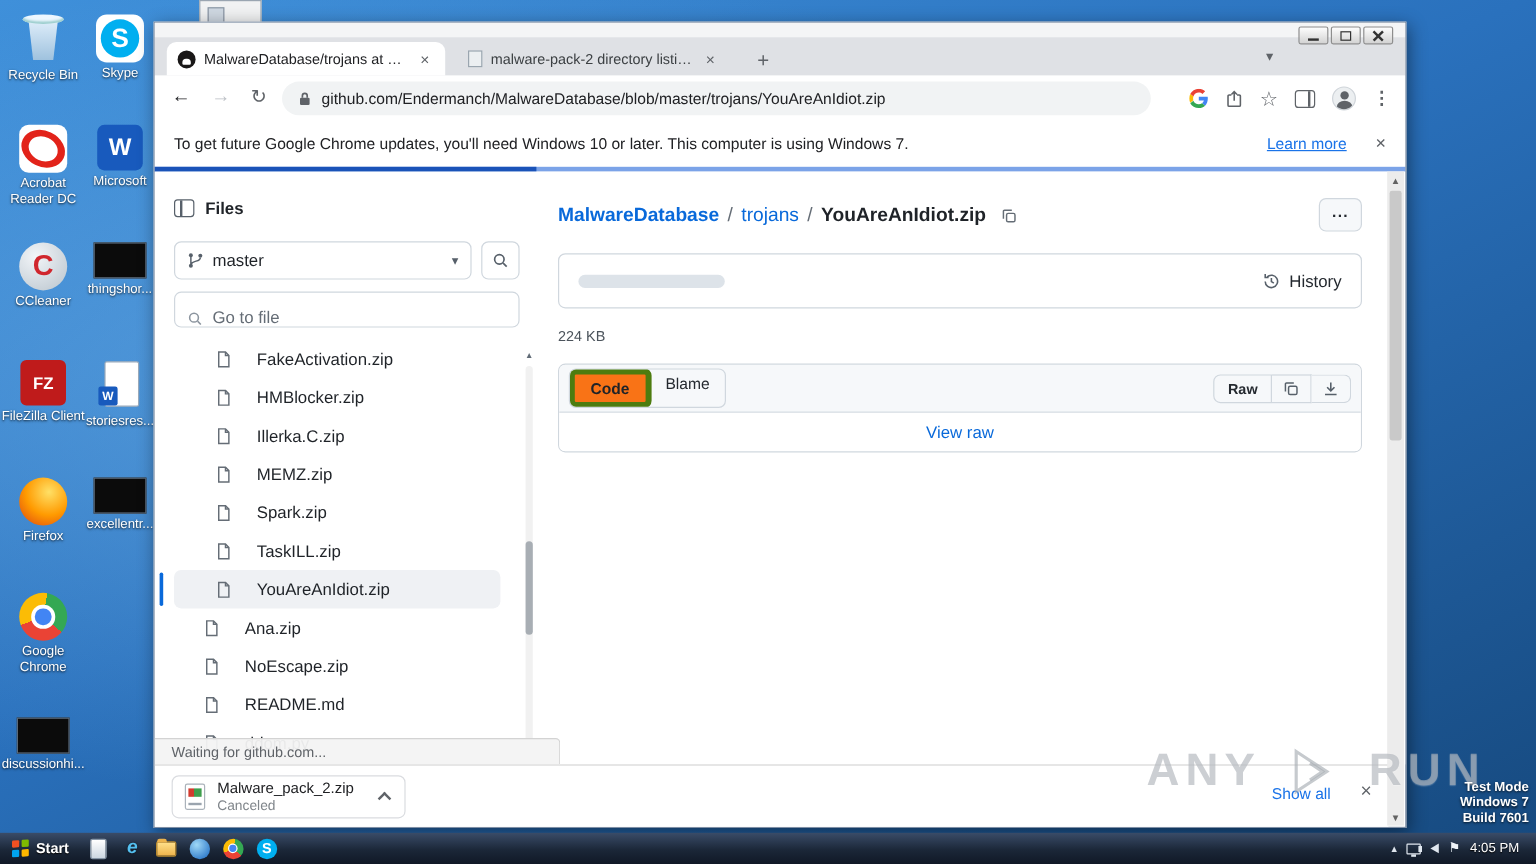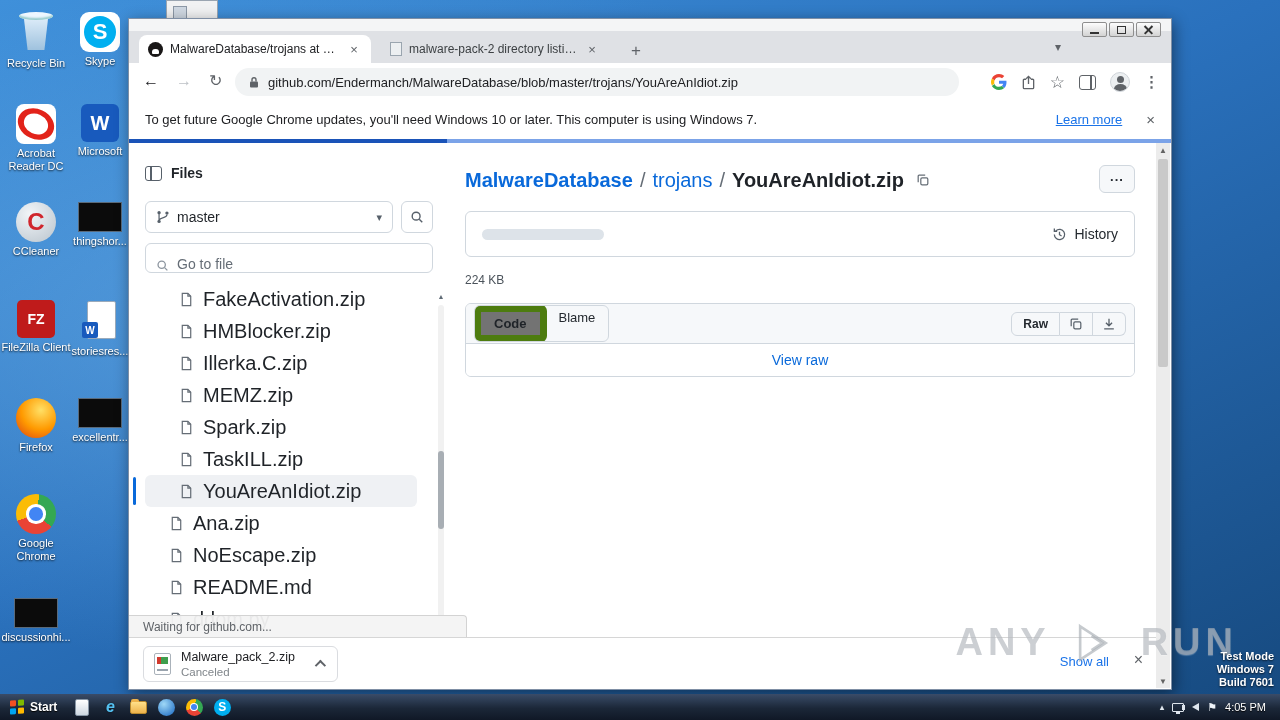--- a/index.html
+++ b/index.html
@@ -100,46 +100,46 @@
   .sb{position:absolute;left:16px;top:0;width:288px;bottom:0;color:#1f2328}
   .sb-files{margin-top:18px;height:24px;display:flex;align-items:center;gap:9px;font-size:14px;font-weight:bold}
   .panel-ico{width:17px;height:15px;border:1.6px solid #57606a;border-radius:3px;position:relative}
   .panel-ico::before{content:"";position:absolute;left:4px;top:0;bottom:0;width:1.6px;background:#57606a}
   .branch-row{margin-top:16px;display:flex;gap:8px}
   .branch-btn{width:248px;height:32px;border:1px solid #d0d7de;border-radius:6px;display:flex;align-items:center;gap:7px;padding:0 10px;font-size:14px;background:#fff}
   .branch-btn .caret{margin-left:auto;color:#57606a;font-size:11px}
   .icon-btn{width:32px;height:32px;border:1px solid #d0d7de;border-radius:6px;display:flex;align-items:center;justify-content:center;background:#fff}
   .goto{margin-top:10px;height:30px;border:1px solid #d0d7de;border-radius:6px;display:flex;align-items:flex-end;gap:8px;padding:0 10px;color:#656d76;font-size:14px;background:#fff}
   .tree{margin-top:10px}
-  .trow{height:32px;display:flex;align-items:center;gap:9px;font-size:20px;border-radius:6px;margin-right:16px;position:relative}
+  .trow{height:32px;display:flex;align-items:center;gap:20px;font-size:14px;border-radius:6px;margin-right:16px;position:relative}
   .trow.lvl2{padding-left:34px}
   .trow.lvl1{padding-left:24px}
   .trow.sel{background:#eff1f4}
   .trow.sel::before{content:"";position:absolute;left:-12px;top:2px;bottom:2px;width:3px;border-radius:2px;background:#0969da}
   .tree-scroll{position:absolute;left:308px;top:150px;bottom:14px;width:8px}
   .tree-scroll .arrow{font-size:7px;color:#606b76;text-align:center;display:block}
   .tree-scroll .track{position:absolute;left:1px;top:12px;bottom:0;width:6px;background:#f1f1f1;border-radius:3px}
   .tree-scroll .thumb{position:absolute;left:1px;top:158px;width:6px;height:78px;background:#a8aeb4;border-radius:3px}
 
   .main{position:absolute;left:336px;top:0;right:36px;color:#1f2328}
-  .crumbs{margin-top:24px;height:26px;display:flex;align-items:center;gap:7px;font-size:20px}
+  .crumbs{margin-top:24px;height:26px;display:flex;align-items:center;gap:7px;font-size:16px}
   .crumb-link{color:#0969da}
   .crumb-repo{font-weight:bold}
   .crumb-sep{color:#656d76}
   .crumb-file{font-weight:bold;color:#1f2328}
   .copy-ico{margin-left:5px;display:flex}
   .more-btn{position:absolute;right:0;top:22px;width:36px;height:28px;border:1px solid #d0d7de;border-radius:6px;background:#f6f8fa;display:flex;align-items:center;justify-content:center;font-size:13px;font-weight:bold;letter-spacing:1px;color:#24292f;padding-bottom:6px}
   .commit-box{margin-top:18px;height:46px;border:1px solid #d0d7de;border-radius:6px;display:flex;align-items:center;padding:0 16px;background:#fff}
   .skeleton{width:122px;height:11px;border-radius:6px;background:#dde3e9}
   .history{margin-left:auto;display:flex;align-items:flex-end;gap:7px;font-size:14px;color:#24292f}
   .filesize{margin-top:16px;height:14px;font-size:12px;color:#4b535b}
   .blob-box{margin-top:16px;border:1px solid #d0d7de;border-radius:6px;overflow:hidden}
   .blob-head{height:40px;background:#f6f8fa;border-bottom:1px solid #d0d7de;display:flex;align-items:center;padding:0 8px}
   .seg{display:flex;border:1px solid #d0d7de;border-radius:6px;overflow:hidden;font-size:13px}
-  .seg .code{padding:4px 13px;background:#737373;font-weight:bold;border-right:1px solid #d0d7de;border-radius:6px;margin:-1px;border:7px solid #4d7c0f;color:#1f2328}
+  .seg .code{padding:4px 13px;background:#f97316;font-weight:bold;border-right:1px solid #d0d7de;border-radius:6px;margin:-1px;border:5px solid #4d7c0f;color:#1f2328}
   .seg .blame{padding:4px 13px;color:#24292f}
   .blob-actions{margin-left:auto;display:flex;align-items:stretch}
   .raw-btn{border:1px solid #d0d7de;background:#f6f8fa;border-radius:6px 0 0 6px;padding:4px 11px;font-size:12px;font-weight:bold;color:#24292f;display:flex;align-items:center}
   .act-ico{border:1px solid #d0d7de;border-left:none;background:#f6f8fa;padding:4px 9px;display:flex;align-items:center}
   .act-ico.last{border-radius:0 6px 6px 0}
   .blob-body{height:32px;display:flex;align-items:center;justify-content:center;background:#fff}
   .view-raw{color:#0969da;font-size:14px}
 
   .status-bubble{position:absolute;left:0;bottom:0;height:22px;min-width:338px;display:flex;align-items:center;padding:0 14px;background:rgba(243,243,243,.95);border:1px solid #d3d3d3;border-left:none;border-bottom:none;border-top-right-radius:4px;font-size:12px;color:#5f6368}
 

